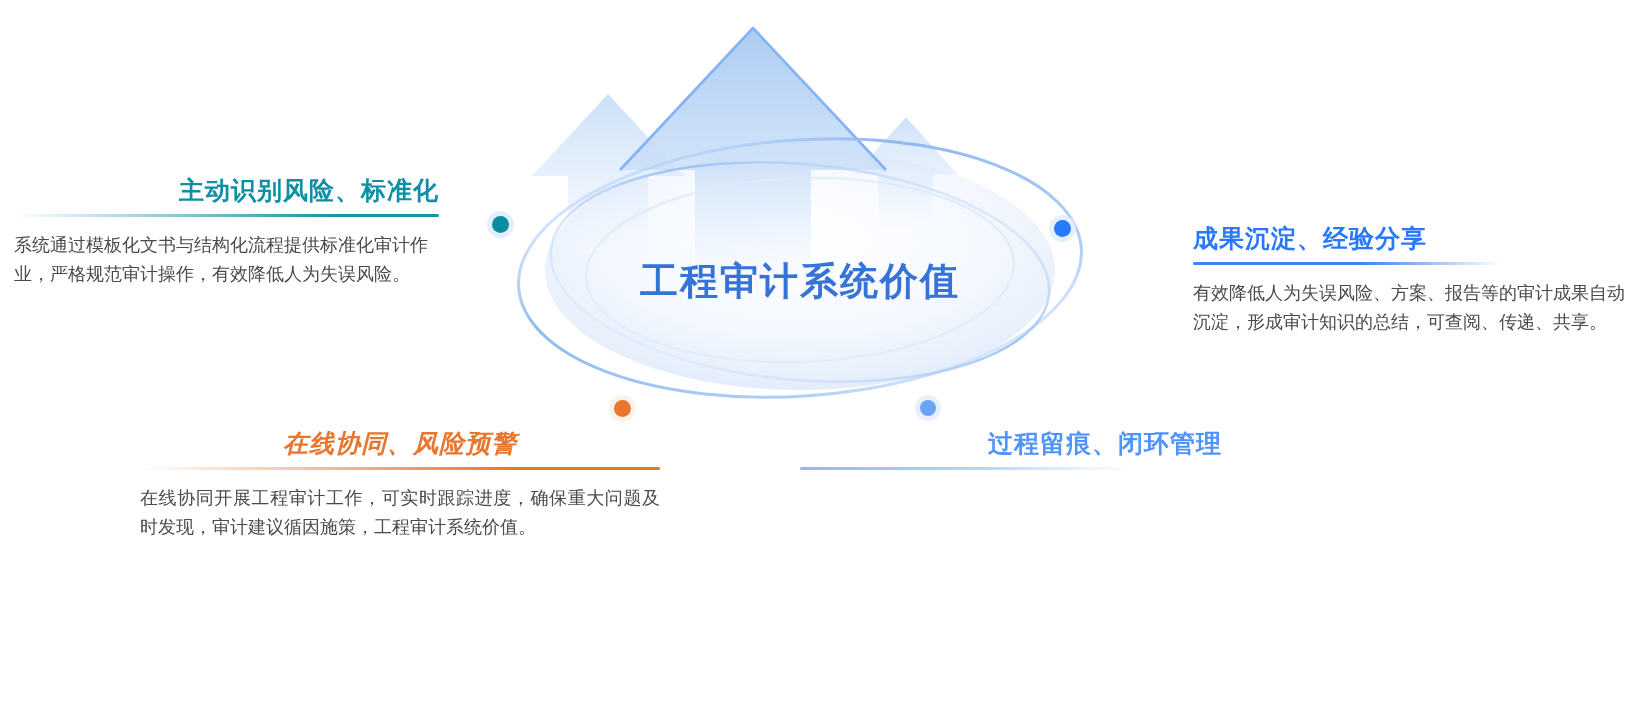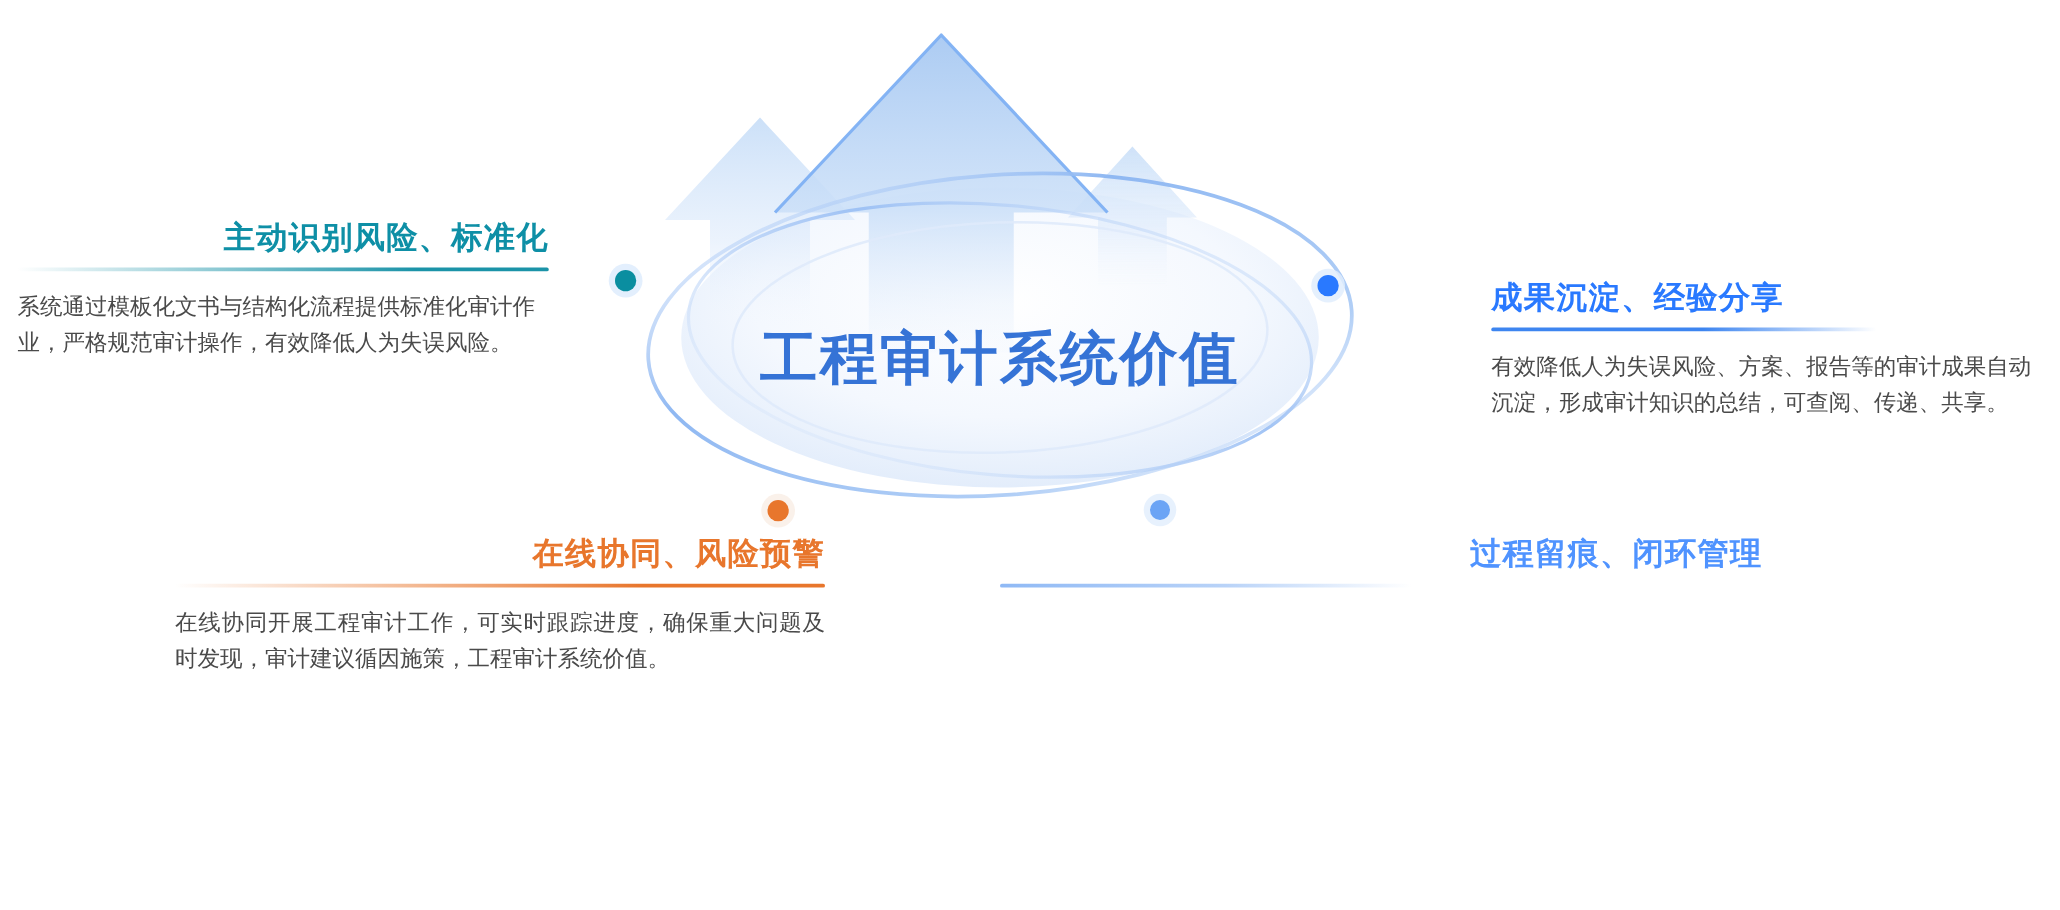--- a/index.html
+++ b/index.html
@@ -34,21 +34,21 @@
   }
   #center-art svg { display:block; width:100%; height:100%; }
 
   
   #center-title {
     position: absolute;
     left: 560px;
     top: 256px;
     width: 480px;
     text-align: center;
-    font-size: 46px;
+    font-size: 38px;
     font-weight: bold;
     letter-spacing: 2px;
     color: #3573d6;
     white-space: nowrap;
   }
 
   
   .feature { position: absolute; }
 
   .feature .f-title {
@@ -99,34 +99,34 @@
     background: linear-gradient(to right, #3d85f0 0%, #3d85f0 55%, rgba(61,133,240,0) 100%);
   }
 
   
   #feature-collaboration {
     left: 140px;
     top: 428px;
     width: 520px;
     text-align: left;
   }
-  #feature-collaboration .f-title { color: #e8762c; text-align: right; }
+  #feature-collaboration .f-title { color: #e8762c; text-align: center; font-style: italic; }
   #feature-collaboration .f-rule {
     background: linear-gradient(to right, rgba(232,118,44,0) 0%, #e8762c 72%, #e8762c 100%);
   }
   #feature-collaboration .f-body { text-align: justify; text-align-last: left; }
 
   
   #feature-traceability {
     left: 800px;
     top: 428px;
     width: 610px;
     text-align: left;
   }
-  #feature-traceability .f-title { color: #4f93ff; text-align: right; }
+  #feature-traceability .f-title { color: #4f93ff; text-align: center; }
   #feature-traceability .f-rule {
     width: 54%;
     background: linear-gradient(to right, #8fb9f5 0%, #b9d3f8 55%, rgba(185,211,248,0) 100%);
   }
 </style>
 </head>
 <body>
 
 <div id="stage">
 

